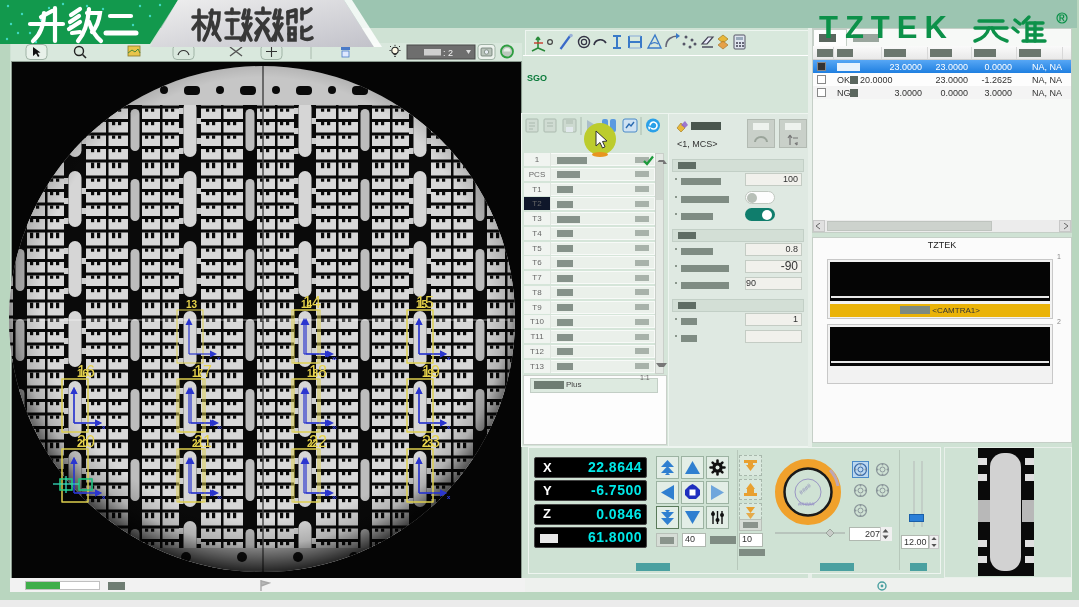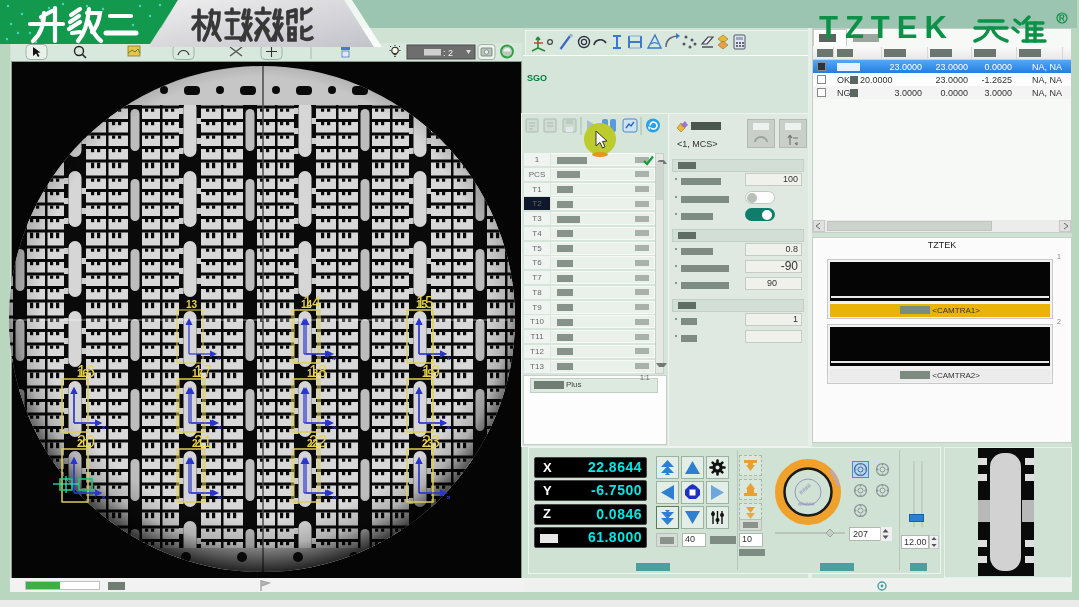--- a/index.html
+++ b/index.html
@@ -560,21 +560,21 @@
       <div class="abs" style="left:3px;top:115px;width:132px;height:13px;background:#d3dfd6;border:1px solid #c2cfc6;box-sizing:border-box"></div>
       <div class="abs" style="left:9px;top:118px;width:18px;height:7px;background:#5f6d64"></div>
       <div class="abs" style="left:6px;top:134px;width:2px;height:2px;background:#8a968c"></div>
       <div class="abs" style="left:12px;top:133.5px;width:32px;height:7px;background:#7f8c83"></div>
       <div class="abs" style="left:76px;top:129px;width:57px;height:13px;background:#f1f1ec;border:1px solid #c4ccc4;box-sizing:border-box;font-size:9px;color:#333;text-align:right;line-height:11px;padding-right:3px">0.8</div>
       <div class="abs" style="left:6px;top:151px;width:2px;height:2px;background:#8a968c"></div>
       <div class="abs" style="left:12px;top:150.5px;width:48px;height:7px;background:#7f8c83"></div>
       <div class="abs" style="left:76px;top:146px;width:57px;height:13px;background:#f1f1ec;border:1px solid #c4ccc4;box-sizing:border-box;font-size:12px;color:#333;text-align:right;line-height:11px;padding-right:3px">-90</div>
       <div class="abs" style="left:6px;top:168px;width:2px;height:2px;background:#8a968c"></div>
       <div class="abs" style="left:12px;top:167.5px;width:48px;height:7px;background:#7f8c83"></div>
-      <div class="abs" style="left:76px;top:163px;width:57px;height:13px;background:#f1f1ec;border:1px solid #c4ccc4;box-sizing:border-box;font-size:9px;color:#333;text-align:center;line-height:11px;padding-right:3px">90</div>
+      <div class="abs" style="left:76px;top:163px;width:57px;height:13px;background:#f1f1ec;border:1px solid #c4ccc4;box-sizing:border-box;font-size:9px;color:#333;text-align:left;line-height:11px;padding-right:3px">90</div>
       <div class="abs" style="left:3px;top:185px;width:132px;height:13px;background:#d3dfd6;border:1px solid #c2cfc6;box-sizing:border-box"></div>
       <div class="abs" style="left:9px;top:188px;width:18px;height:7px;background:#5f6d64"></div>
       <div class="abs" style="left:6px;top:204px;width:2px;height:2px;background:#8a968c"></div>
       <div class="abs" style="left:12px;top:203.5px;width:16px;height:7px;background:#7f8c83"></div>
       <div class="abs" style="left:76px;top:199px;width:57px;height:13px;background:#f1f1ec;border:1px solid #c4ccc4;box-sizing:border-box;font-size:9px;color:#333;text-align:right;line-height:11px;padding-right:3px">1</div>
       <div class="abs" style="left:6px;top:221px;width:2px;height:2px;background:#8a968c"></div>
       <div class="abs" style="left:12px;top:220.5px;width:16px;height:7px;background:#7f8c83"></div>
       <div class="abs" style="left:76px;top:216px;width:57px;height:13px;background:#f1f1ec;border:1px solid #c4ccc4;box-sizing:border-box;font-size:9px;color:#333;text-align:right;line-height:11px;padding-right:3px"></div>
     </div>
  <div class="abs" style="left:808px;top:28px;width:4px;height:550px;background:#e7efe9"></div>
@@ -632,21 +632,20 @@
     </svg>
  <div class="abs" style="left:812px;top:237px;width:260px;height:206px;background:#fbfbfb;border:1px solid #c5cfc7;box-sizing:border-box"></div>
  <div class="abs" style="left:912px;top:240px;width:60px;text-align:center;font-size:9px;color:#222">TZTEK</div>
  <div class="abs" style="left:827px;top:259px;width:226px;height:60px;background:#f2f2f2;border:1px solid #c8c8c8;box-sizing:border-box"></div>
  <div class="abs" style="left:830px;top:262px;width:220px;height:39px;background:#050505"></div>
  <div class="abs" style="left:831px;top:296px;width:218px;height:2px;background:#e8e8e8"></div>
  <div class="abs" style="left:830px;top:304px;width:220px;height:13px;background:#eab308;text-align:center;font-size:8px;color:#333;line-height:13px"><span class="cj" style="width:30px;height:8px"></span>&nbsp;&lt;CAMTRA1&gt;</div>
  <div class="abs" style="left:827px;top:324px;width:226px;height:60px;background:#f2f2f2;border:1px solid #c8c8c8;box-sizing:border-box"></div>
  <div class="abs" style="left:830px;top:327px;width:220px;height:39px;background:#050505"></div>
  <div class="abs" style="left:831px;top:361px;width:218px;height:2px;background:#e8e8e8"></div>
- <div class="abs" style="left:830px;top:369px;width:220px;height:13px;background:#ececec;text-align:center;font-size:8px;color:#333;line-height:13px"><span class="cj" style="width:30px;height:8px"></span>&nbsp;&lt;CAMTRA2&gt;</div>
  <div class="abs" style="left:1057px;top:253px;font-size:7px;color:#888">1</div>
  <div class="abs" style="left:1057px;top:318px;font-size:7px;color:#888">2</div>
  <div class="abs" style="left:944px;top:447px;width:128px;height:131px;background:#cfe2d4;border:1px solid #e8f0ea;box-sizing:border-box"></div>
  <svg class="abs" style="left:978px;top:448px" width="56" height="128" viewBox="0 0 56 128">
 <rect width="56" height="128" fill="#0a0a0a"></rect>
 <rect x="12" y="5" width="31" height="118" rx="14" fill="#d2d2d2"></rect>
 <g fill="#e0e0e0">
 <rect x="0" y="10" width="9" height="7"></rect>
         <rect x="0" y="26" width="9" height="7"></rect>
         <rect x="47" y="10" width="9" height="7"></rect>
@@ -770,21 +769,21 @@
 <g fill="#8a86b8" font-size="6" transform="rotate(-40 34 34)">
         <text x="27" y="32">####</text>
       </g>
 <text x="24" y="48" fill="#9a96c8" font-size="6">#####</text>
 <path d="M56,12 a32,32 0 0 1 8,16" stroke="#b0a8d8" stroke-width="3" fill="none" opacity="0.8"></path>
 </svg>
  <div class="abs" style="left:775px;top:532px;width:70px;height:2px;background:#b8c4bc"></div>
  <svg class="abs" style="left:825px;top:528px" width="10" height="10">
       <path d="M5,1 L9,5 L5,9 L1,5 Z" fill="#c8ccc8" stroke="#9aa49c"></path>
     </svg>
- <div class="abs" style="left:849px;top:527px;width:42px;height:14px;background:#fff;border:1px solid #b0b8b0;box-sizing:border-box;font-size:9px;color:#333;padding:1px 0 0 3px">207</div>
+ <div class="abs" style="left:849px;top:527px;width:42px;height:14px;background:#fff;border:1px solid #b0b8b0;box-sizing:border-box;font-size:9px;color:#333;padding:1px 0 0 15px">207</div>
  <div class="abs" style="left:880px;top:527px;width:11px;height:14px;background:#f0f0f0;border-left:1px solid #c8c8c8"></div>
  <svg class="abs" style="left:881px;top:529px" width="9" height="10">
       <path d="M4.5,0 l3,3.5 h-6 z M4.5,10 l3,-3.5 h-6 z" fill="#555"></path>
     </svg>
  <div class="abs" style="left:852px;top:461px;width:17px;height:17px;background:#bcd8f0;border:1px solid #4a8ac8;box-sizing:border-box"></div>
  <svg class="abs" style="left:853px;top:462px" width="15" height="15">
       <circle cx="7.5" cy="7.5" r="6" fill="none" stroke="#3a6aa8" stroke-width="1.2"></circle>
       <circle cx="7.5" cy="7.5" r="2.5" fill="none" stroke="#3a6aa8" stroke-width="1"></circle>
       <circle cx="7.5" cy="2.5" r="1" fill="#8a969a"></circle>
       <circle cx="7.5" cy="12.5" r="1" fill="#8a969a"></circle>

